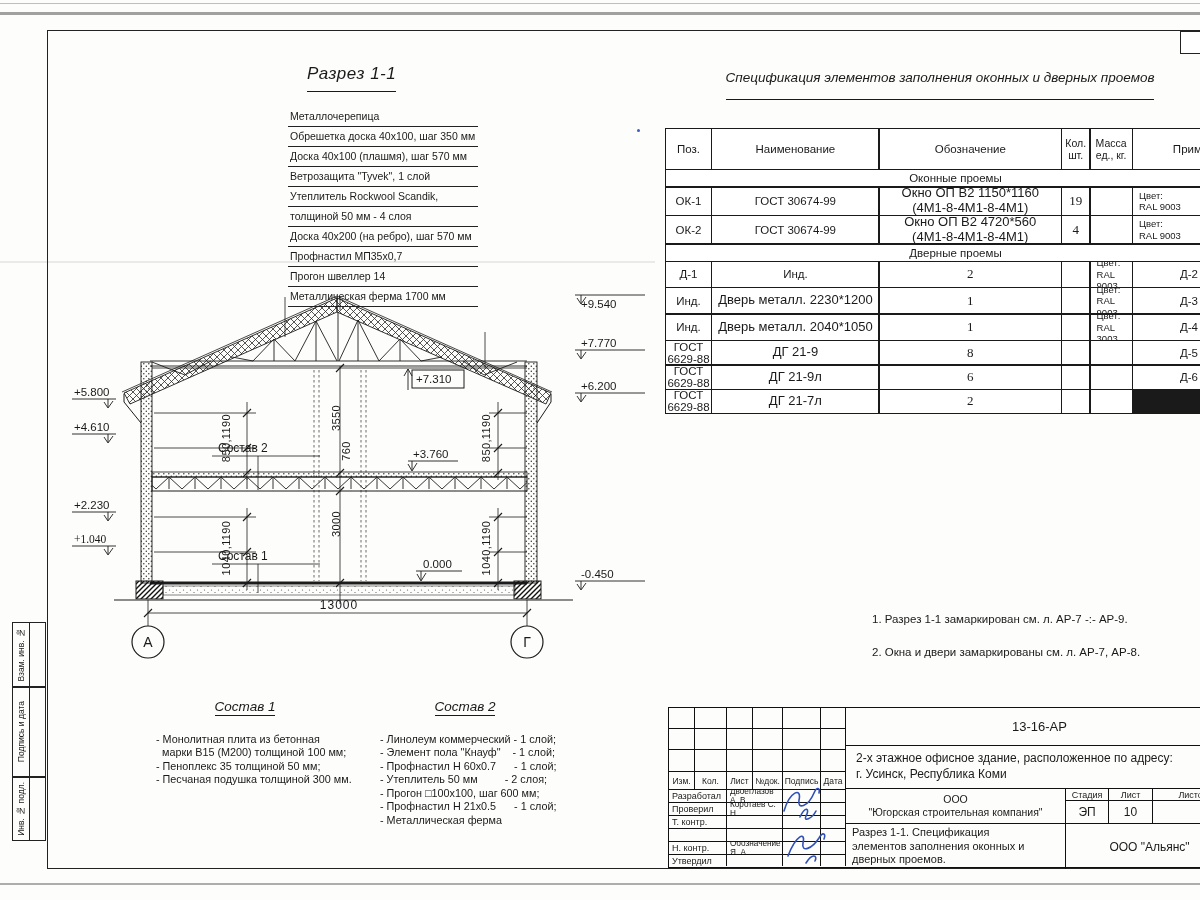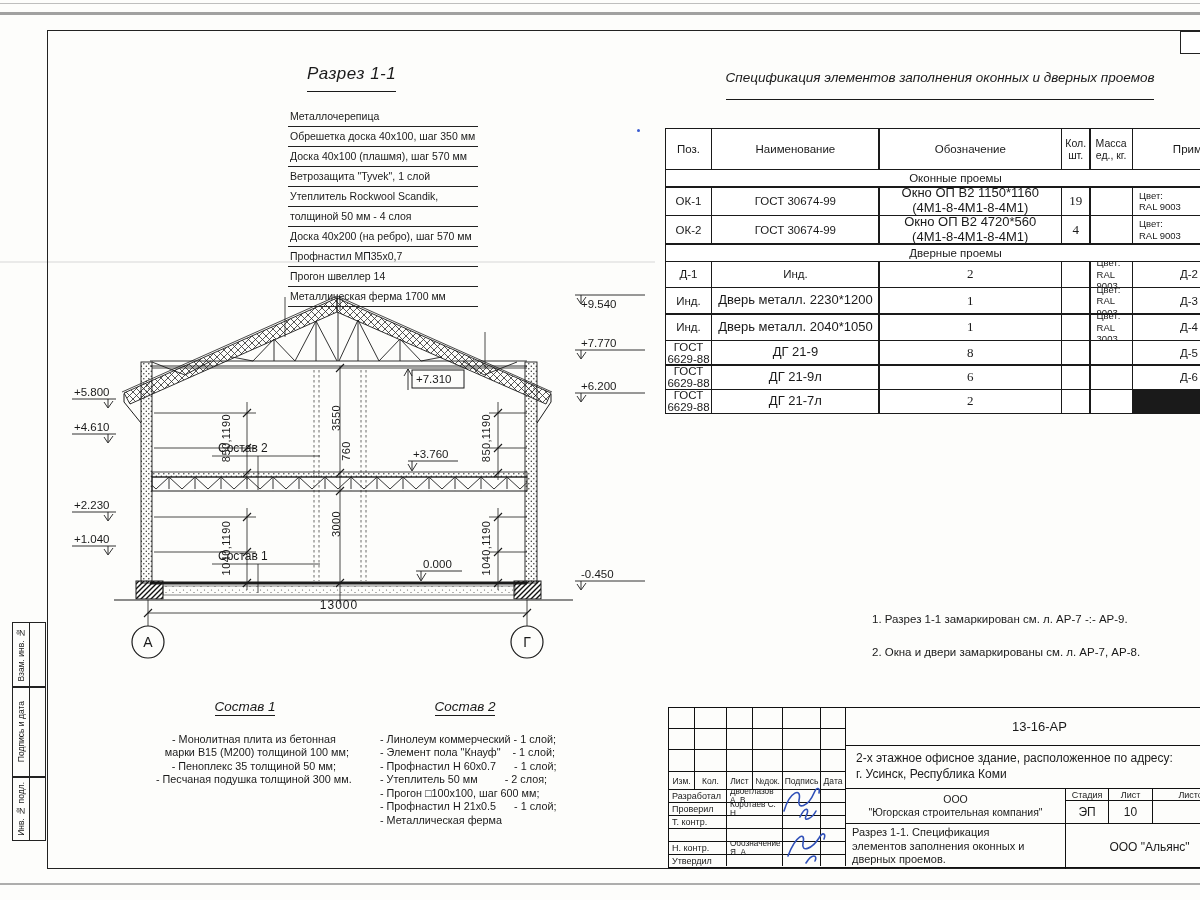--- a/index.html
+++ b/index.html
@@ -243,21 +243,21 @@
   <div class="vdim" style="left:444px;top:542px;width:84px;">1040,1190</div>
   <div class="dimtxt" style="left:297px;top:598px;width:84px;">13000</div>
 
   <div class="elev" style="left:581px;top:282px;margin-top:16px;">+9.540</div>
   <div class="elev" style="left:581px;top:337px;">+7.770</div>
   <div class="elev" style="left:581px;top:380px;">+6.200</div>
   <div class="elev" style="left:581px;top:568px;text-align:center;">-0.450</div>
   <div class="elev" style="left:74px;top:386px;">+5.800</div>
   <div class="elev" style="left:74px;top:421px;">+4.610</div>
   <div class="elev" style="left:74px;top:499px;">+2.230</div>
-  <div class="elev" style="left:74px;top:533px;">+1.040</div>
+  <div class="elev" style="left:74px;top:533px;font-family:Liberation Serif, serif;">+1.040</div>
   <div class="elev" style="left:416px;top:373px;">+7.310</div>
   <div class="elev" style="left:413px;top:448px;">+3.760</div>
   <div class="elev" style="left:423px;top:558px;">0.000</div>
 
   <div class="callout" style="left:218px;top:441px;">Состав 2</div>
   <div class="callout" style="left:218px;top:549px;">Состав 1</div>
 
   <div class="axis" style="left:134px;top:634px;">А</div>
   <div class="axis" style="left:513px;top:634px;">Г</div>
 
@@ -346,21 +346,21 @@
     <div>1. Разрез 1-1 замаркирован см. л. АР-7 -:- АР-9.</div>
     <div>2. Окна и двери замаркированы см. л. АР-7, АР-8.</div>
   </div>
 
   <div class="comp-title" style="left:195px;top:699px;width:100px;">
     <span>Состав 1</span>
   </div>
   <div class="comp-title" style="left:415px;top:699px;width:100px;">
     <span>Состав 2</span>
   </div>
-  <div class="comp-text" style="left:156px;top:733px;text-align:center;">- Монолитная плита из бетонная
+  <div class="comp-text" style="left:156px;top:733px;">- Монолитная плита из бетонная
   марки В15 (М200) толщиной 100 мм;
 - Пеноплекс 35 толщиной 50 мм;
 - Песчаная подушка толщиной 300 мм.</div>
   <div class="comp-text" style="left:380px;top:733px;">- Линолеум коммерческий - 1 слой;
 - Элемент пола "Кнауф"    - 1 слой;
 - Профнастил Н 60х0.7      - 1 слой;
 - Утеплитель 50 мм         - 2 слоя;
 - Прогон □100х100, шаг 600 мм;
 - Профнастил Н 21х0.5      - 1 слой;
 - Металлическая ферма</div>

